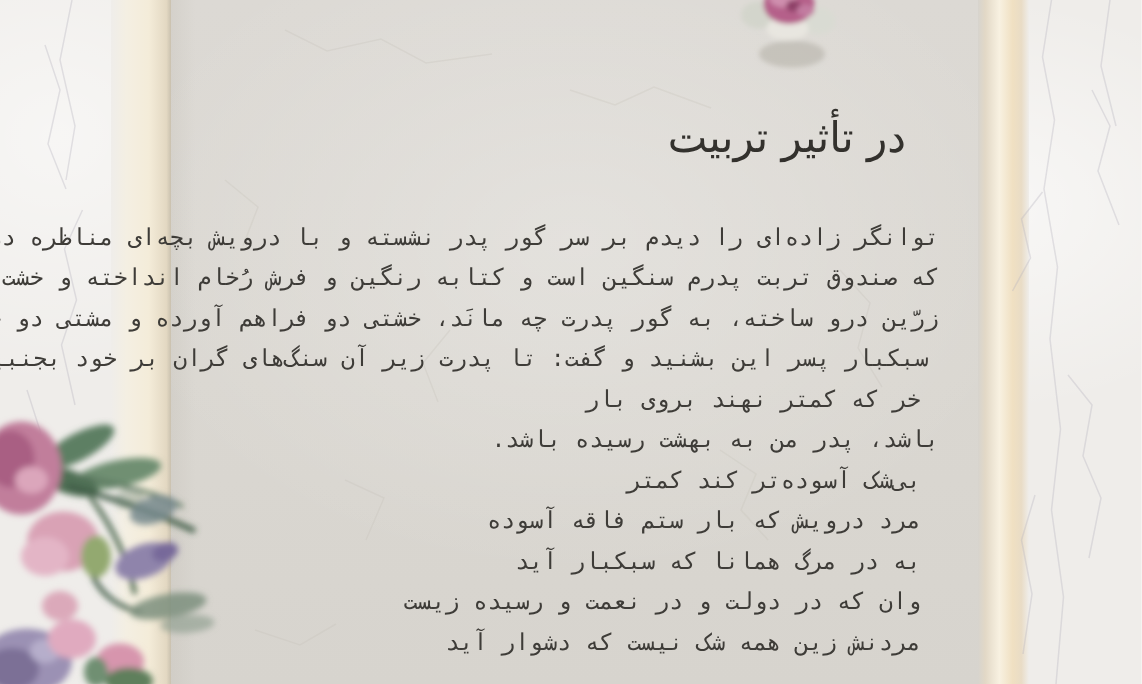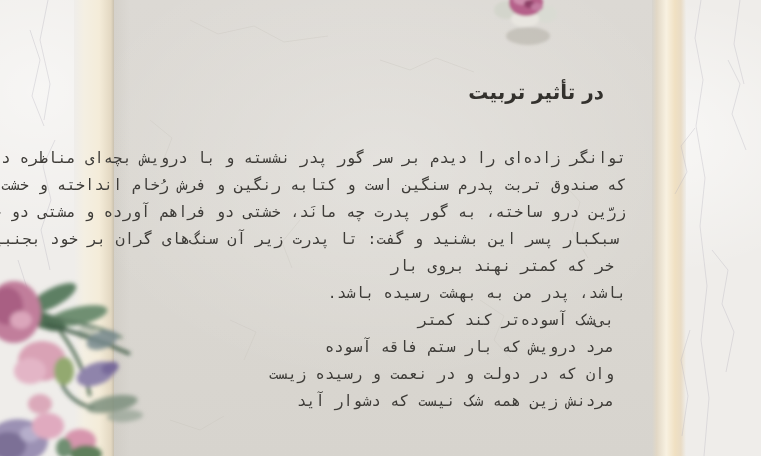--- a/index.html
+++ b/index.html
@@ -16,21 +16,21 @@
   .page{position:absolute;left:114px;top:0;width:538px;height:456px;
     background:
       radial-gradient(ellipse 420px 300px at 50% 35%, rgba(255,255,255,.25), rgba(255,255,255,0) 75%),
       linear-gradient(90deg, rgba(190,185,175,.25) 0%, rgba(190,185,175,0) 3%),
       linear-gradient(180deg,#dcd9d4 0%,#dad7d1 55%,#d7d4ce 100%);}
   
   .right-curl{position:absolute;left:652px;top:0;width:34px;height:456px;
     background:linear-gradient(90deg,#d7d4ce 0%,#e2d8c6 14%,#f8f1e1 42%,#f0e0c2 68%,#e9dcc6 85%,#efedea 100%);}
   .crackle{position:absolute;left:0;top:0;pointer-events:none;}
   .textblock{position:absolute;top:78px;left:125px;right:135px;direction:rtl;text-align:right;color:#3e3c38;}
-  .title{font-weight:bold;font-size:20px;line-height:28px;color:#33312d;padding-right:22px;letter-spacing:.2px;}
+  .title{font-weight:normal;font-size:28px;line-height:28px;color:#33312d;padding-right:22px;letter-spacing:.2px;}
   .bodyblock{margin-top:40px;font-size:15.5px;}
   .line{height:27px;line-height:27px;white-space:nowrap;font-family:Liberation Mono, monospace;}
   .indent-sm{padding-right:7px;}
   .verse{padding-right:12px;}
   .flower-svg{position:absolute;pointer-events:none;}
 </style>
 </head>
 <body>
 
 <div class="stage">
@@ -86,20 +86,21 @@
     <div class="title">در تأثیر تربیت</div>
     <div class="bodyblock">
       <div class="line">توانگر زاده‌ای را دیدم بر سر گور پدر نشسته و با درویش بچه‌ای مناظره در پیوسته</div>
       <div class="line">که صندوق تربت پدرم سنگین است و کتابه رنگین و فرش رُخام انداخته و خشت</div>
       <div class="line">زرّین درو ساخته، به گور پدرت چه مانَد، خشتی دو فراهم آورده و مشتی دو خاک بر</div>
       <div class="line indent-sm">سبکبار پسر این بشنید و گفت: تا پدرت زیر آن سنگ‌های گران بر خود بجنبیده</div>
       <div class="line verse">خر که کمتر نهند بروی بار</div>
       <div class="line">باشد، پدر من به بهشت رسیده باشد.</div>
       <div class="line verse">بی‌شک آسوده‌تر کند کمتر</div>
       <div class="line verse">مرد درویش که بار ستم فاقه آسوده</div>
+      <div class="line verse">به در مرگ همانا که سبکبار آید</div>
       <div class="line verse">وان که در دولت و در نعمت و رسیده زیست</div>
       <div class="line verse">مردنش زین همه شک نیست که دشوار آید</div>
     </div>
   </div>
 
   <svg class="flower-svg" style="left:-10px;top:276px" width="165" height="185" viewBox="0 0 165 185">
     <defs>
         <filter id="soft2" x="-30%" y="-30%" width="160%" height="160%">
           <feGaussianBlur stdDeviation="2"></feGaussianBlur>
         </filter>

